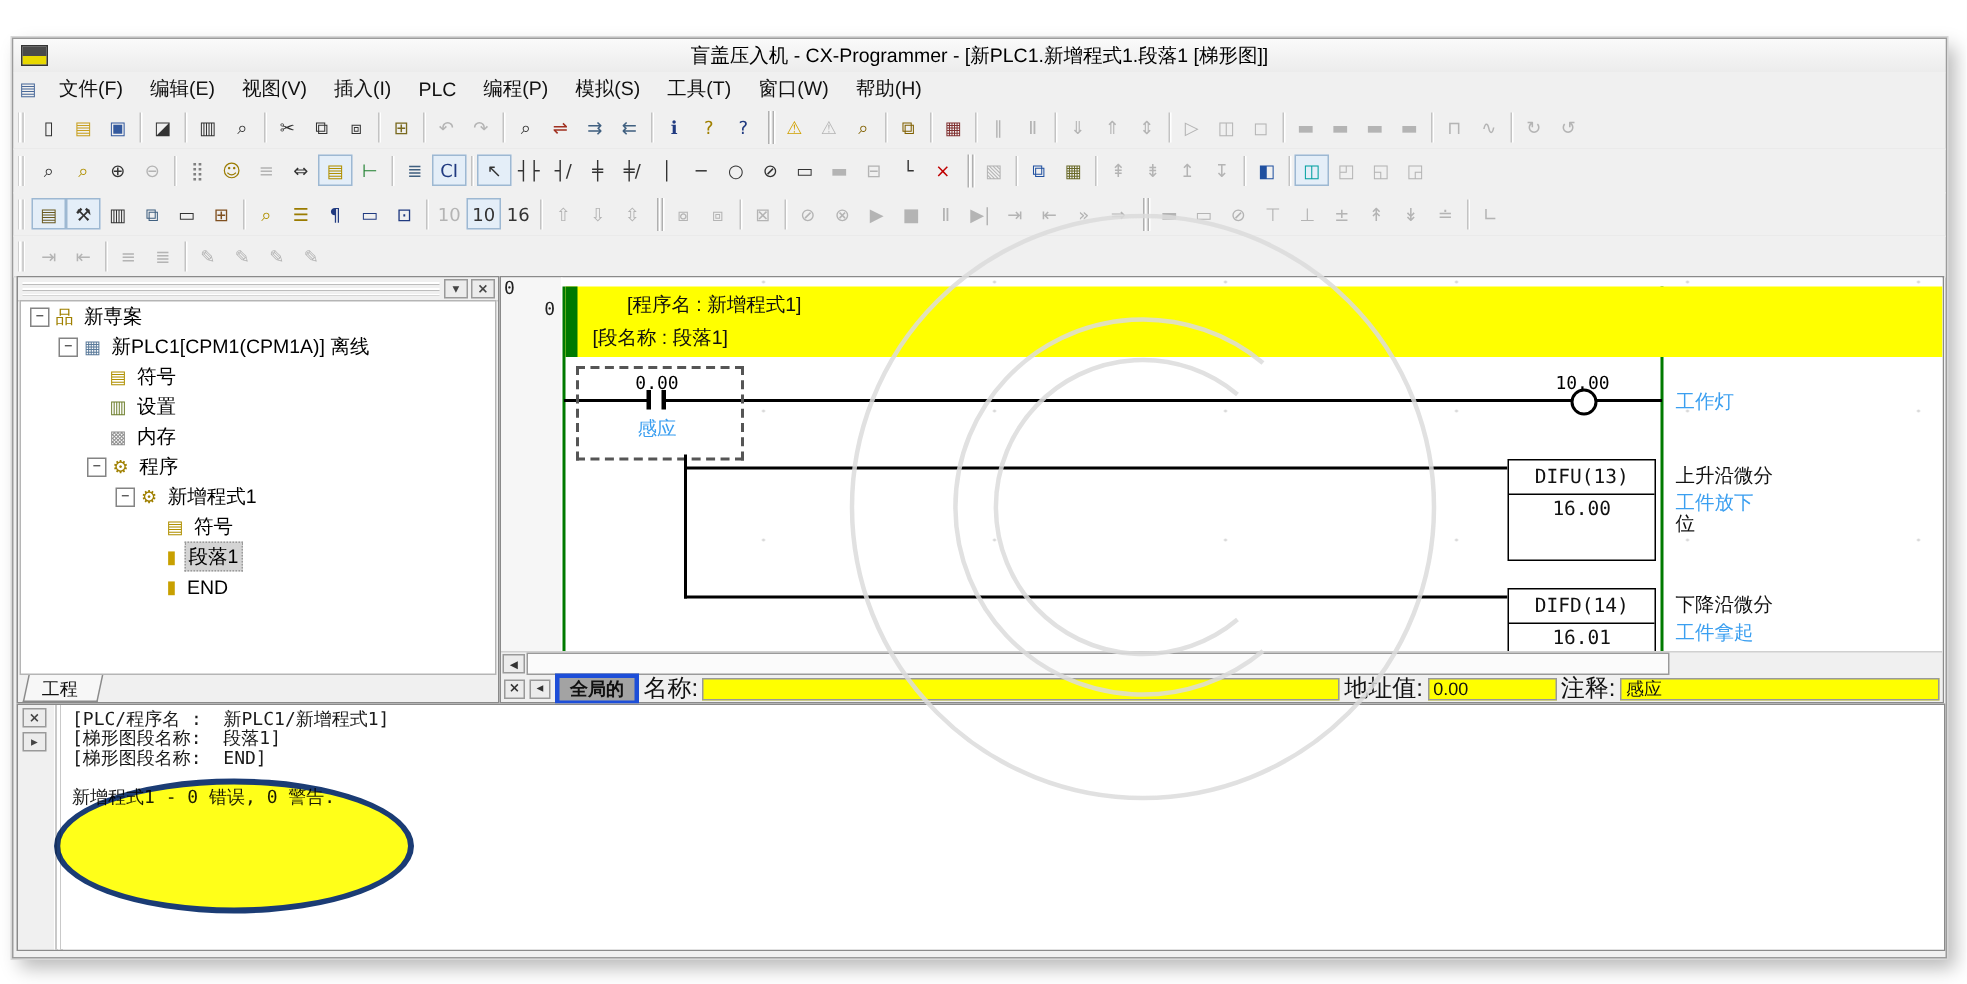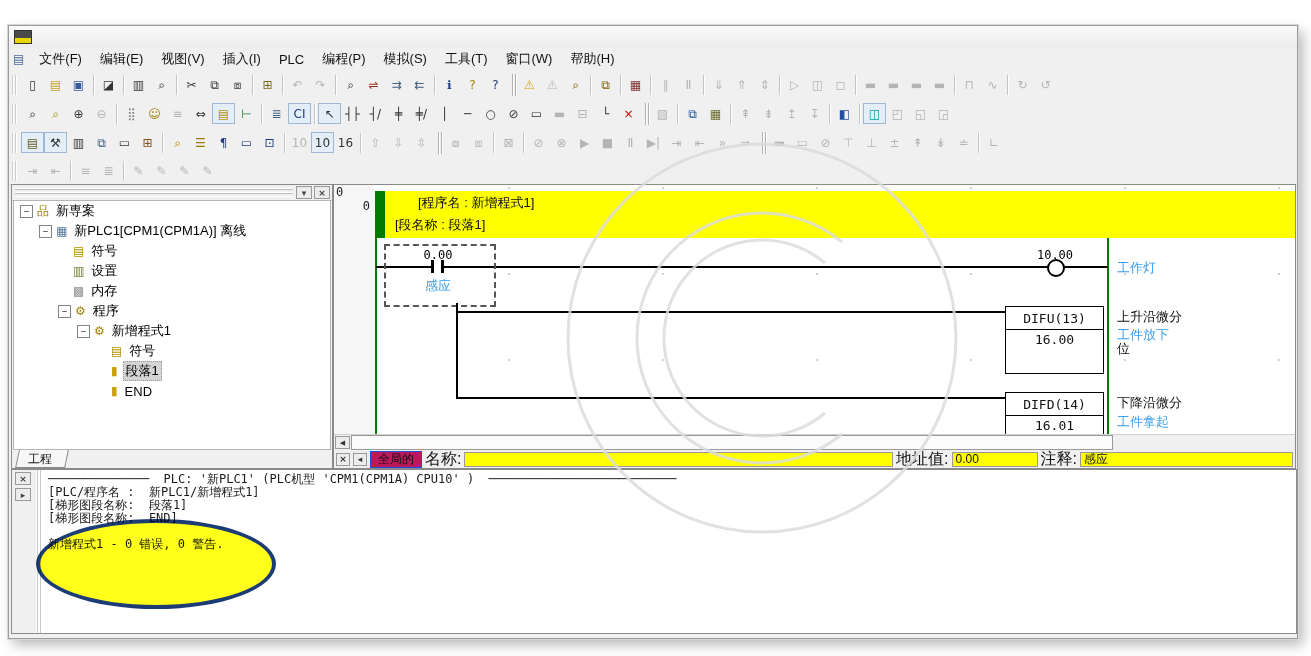--- a/index.html
+++ b/index.html
@@ -70,21 +70,21 @@
   .anno{position:absolute;font-size:13px;white-space:nowrap;}
   
   .lscroll{position:absolute;left:0;right:0;bottom:18px;height:15px;background:#f0f0f0;border-top:1px solid #d0d0d0;display:flex;align-items:center;}
   .scrbtn{width:15px;height:13px;border:1px solid #9a9a9a;background:#ececec;font:7px "DejaVu Sans",sans-serif;color:#333;
           display:flex;align-items:center;justify-content:center;padding:0;margin-left:1px;}
   .scrthumb{width:760px;height:13px;border:1px solid #9a9a9a;background:#fbfbfb;margin-left:1px;}
   
   .symbar{position:absolute;left:0;right:0;bottom:0;height:18px;background:#f0f0f0;display:flex;align-items:center;gap:3px;padding:0 2px;}
   .minibtn{width:14px;height:13px;border:1px solid #9a9a9a;background:#ececec;font:bold 9px "DejaVu Sans",sans-serif;color:#333;
            display:flex;align-items:center;justify-content:center;padding:0;flex:none;}
-  .scopelbl{border:1px solid #1d4ed8;background:#be185d;padding:0 7px;font-size:12px;height:15px;line-height:15px;flex:none;}
+  .scopelbl{border:3px solid #1d4ed8;background:#a3a3a3;padding:0 7px;font-size:12px;height:15px;line-height:15px;flex:none;font-weight:bold;}
   .sblbl{font-size:16px;flex:none;}
   .yfield{background:#ffff00;border:1px solid #9a9a9a;height:13px;font-size:12px;line-height:13px;padding:0 3px;overflow:hidden;}
   
   #outputwin{position:absolute;left:2px;top:443px;width:1284px;height:163px;background:#ffffff;border:1px solid #8a8a8a;}
   .outgutter{position:absolute;left:0;top:0;width:24px;bottom:0;background:#f0f0f0;border-right:1px solid #c9c9c9;}
   .outsplit{position:absolute;left:24px;top:0;width:5px;bottom:0;
             background:repeating-linear-gradient(90deg,#fff 0 1px,#c9c9c9 1px 2px,transparent 2px 3px);}
   .outbody{position:absolute;left:30px;top:0;right:0;bottom:0;background:#fff;padding:3px 6px;overflow:hidden;}
   .oline{font:12px "DejaVu Sans Mono","Liberation Mono",monospace;line-height:13px;color:#1a1a1a;white-space:pre;}
   
@@ -93,20 +93,21 @@
   #watermark{position:absolute;left:552px;top:128px;z-index:70;pointer-events:none;opacity:.85;}
 </style>
 </head>
 <body>
 
 <div id="stage">
   <div id="appwin">
 
     <div class="titlebar">
       <span class="appicon"></span>
+      <span class="titletext">盲盖压入机 - CX-Programmer - [新PLC1.新增程式1.段落1 [梯形图]]</span>
     </div>
 
     <div class="menubar">
       <span class="childicon">▤</span>
       <span style="display:flex;">
           <button class="menu-item">文件(F)</button>
           <button class="menu-item">编辑(E)</button>
           <button class="menu-item">视图(V)</button>
           <button class="menu-item">插入(I)</button>
           <button class="menu-item">PLC</button>
@@ -422,21 +423,20 @@
       </div>
     </div>
 
     <div id="outputwin">
       <div class="outgutter">
         <button class="hdrbtn" style="margin:2px 0 0 3px;width:16px;">×</button>
         <button class="hdrbtn" style="margin:3px 0 0 3px;width:16px;">▸</button>
       </div>
       <div class="outsplit"></div>
       <div class="outbody">
-          <div class="oline">──────────────  PLC: '新PLC1' (PLC机型 'CPM1(CPM1A) CPU10' )  ──────────────────────────</div>
           <div class="oline">[PLC/程序名 :  新PLC1/新增程式1]</div>
           <div class="oline">[梯形图段名称:  段落1]</div>
           <div class="oline">[梯形图段名称:  END]</div>
           <div class="oline">&nbsp;</div>
           <div class="oline">新增程式1 - 0 错误, 0 警告.</div>
         </div>
     </div>
   </div>
 
   <svg id="watermark" width="420" height="420" viewBox="0 0 420 420">

